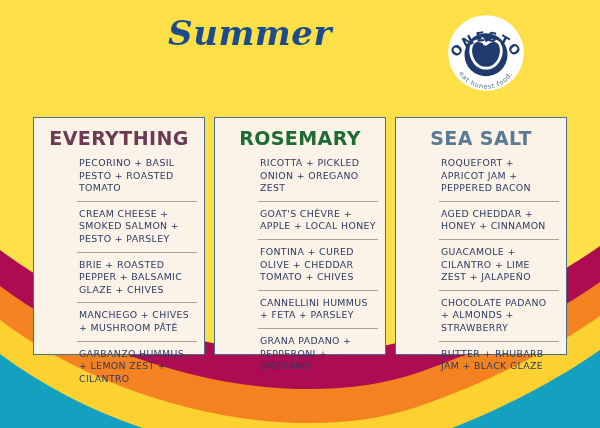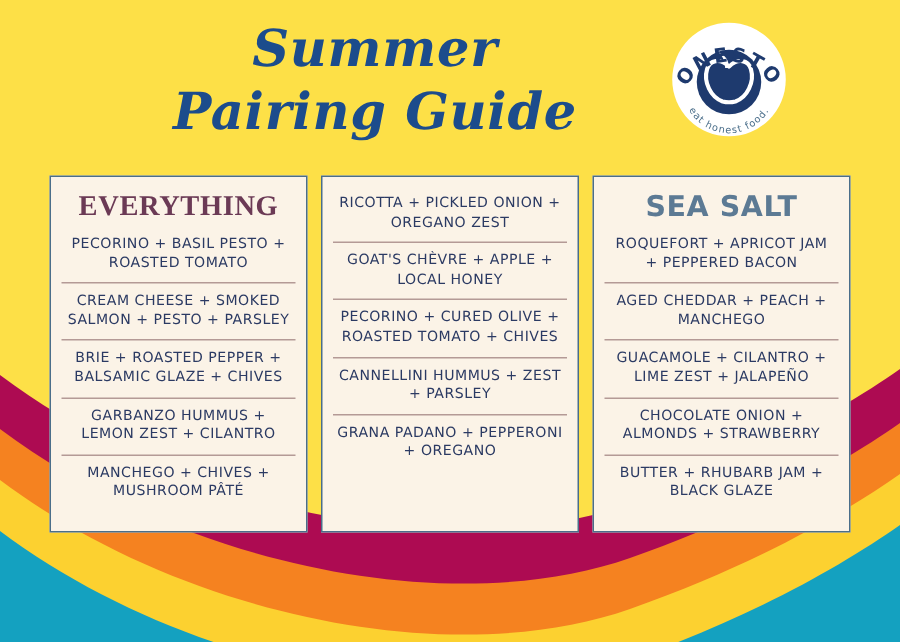--- a/index.html
+++ b/index.html
@@ -88,39 +88,39 @@
   .card-title {
     text-align: center;
     font-family: "DejaVu Sans", sans-serif;
     font-weight: bold;
     font-size: 19px;
     line-height: 22px;
     letter-spacing: 0.4px;
     margin-bottom: 5px;
     white-space: nowrap;
   }
-  .card-title.everything { color: #6B3A55; font-family: Liberation Serif, serif; }
+  .card-title.everything { color: #6B3A55; }
   .card-title.rosemary   { color: #1E6B33; }
   .card-title.seasalt    { color: #5C7A94; }
 
   .pairings {
     flex: 1 1 auto;
     display: flex;
     flex-direction: column;
     justify-content: flex-start;
   }
   .pairing {
     font-family: "DejaVu Sans", sans-serif;
     font-size: 9.4px;
     line-height: 12.6px;
     color: #2B3A63;
-    text-align: center;
     letter-spacing: 0.35px;
     padding: 6px 2px 6px 2px;
     border-top: 1px solid #B49A96;
+    margin-left: 36px;
   }
   .pairing:first-child {
     border-top: none;
     padding-top: 3px;
   }
 </style>
 </head>
 <body>
 
 <div id="poster">
@@ -129,21 +129,20 @@
     <path d="M0,22 C120,112 300,150 420,108 C500,80 560,46 600,18 L600,200 L0,200 Z" fill="#AD0B52"></path>
     <path d="M0,58 C120,148 300,186 420,144 C500,116 560,82 600,54 L600,200 L0,200 Z" fill="#F58220"></path>
     <path d="M0,92 C120,182 300,220 420,178 C500,150 560,116 600,88 L600,200 L0,200 Z" fill="#FCD130"></path>
     <path d="M0,126 C120,216 300,254 420,212 C500,184 560,150 600,122 L600,200 L0,200 Z" fill="#14A1C0"></path>
   </svg>
 
   <div id="header">
 
     <div id="title-block">
       <div class="title-line">Summer</div>
-      <div class="title-line">Pairing Guide</div>
     </div>
 
     <svg id="logo" viewBox="0 0 100 100" xmlns="http://www.w3.org/2000/svg">
       <defs>
         <path id="arc-top" d="M 14,62 A 38,38 0 0 1 86,62" fill="none"></path>
         <path id="arc-bottom" d="M 17,70 A 36,36 0 0 0 83,70" fill="none"></path>
       </defs>
       <circle cx="50" cy="50" r="44" fill="#FFFFFF"></circle>
       <circle cx="50" cy="52" r="25" fill="#1E3A6E"></circle>
 
@@ -160,40 +159,41 @@
   </div>
 
   <div id="cards">
 
     <div class="card">
       <div class="card-title everything">EVERYTHING</div>
       <div class="pairings">
         <div class="pairing">PECORINO + BASIL PESTO + ROASTED TOMATO</div>
         <div class="pairing">CREAM CHEESE + SMOKED SALMON + PESTO + PARSLEY</div>
         <div class="pairing">BRIE + ROASTED PEPPER + BALSAMIC GLAZE + CHIVES</div>
+        <div class="pairing">MANCHEGO + CHIVES + MUSHROOM PÂTÉ</div>
         <div class="pairing">GARBANZO HUMMUS + LEMON ZEST + CILANTRO</div>
-        <div class="pairing">MANCHEGO + CHIVES + MUSHROOM PÂTÉ</div>
       </div>
     </div>
 
     <div class="card">
+      <div class="card-title rosemary">ROSEMARY</div>
       <div class="pairings">
         <div class="pairing">RICOTTA + PICKLED ONION + OREGANO ZEST</div>
         <div class="pairing">GOAT'S CHÈVRE + APPLE + LOCAL HONEY</div>
-        <div class="pairing">PECORINO + CURED OLIVE + ROASTED TOMATO + CHIVES</div>
-        <div class="pairing">CANNELLINI HUMMUS + ZEST + PARSLEY</div>
+        <div class="pairing">FONTINA + CURED OLIVE + CHEDDAR TOMATO + CHIVES</div>
+        <div class="pairing">CANNELLINI HUMMUS + FETA + PARSLEY</div>
         <div class="pairing">GRANA PADANO + PEPPERONI + OREGANO</div>
       </div>
     </div>
 
     <div class="card">
       <div class="card-title seasalt">SEA SALT</div>
       <div class="pairings">
         <div class="pairing">ROQUEFORT + APRICOT JAM + PEPPERED BACON</div>
-        <div class="pairing">AGED CHEDDAR + PEACH + MANCHEGO</div>
+        <div class="pairing">AGED CHEDDAR + HONEY + CINNAMON</div>
         <div class="pairing">GUACAMOLE + CILANTRO + LIME ZEST + JALAPEÑO</div>
-        <div class="pairing">CHOCOLATE ONION + ALMONDS + STRAWBERRY</div>
+        <div class="pairing">CHOCOLATE PADANO + ALMONDS + STRAWBERRY</div>
         <div class="pairing">BUTTER + RHUBARB JAM + BLACK GLAZE</div>
       </div>
     </div>
 
   </div>
 </div>
 
 </body></html>

